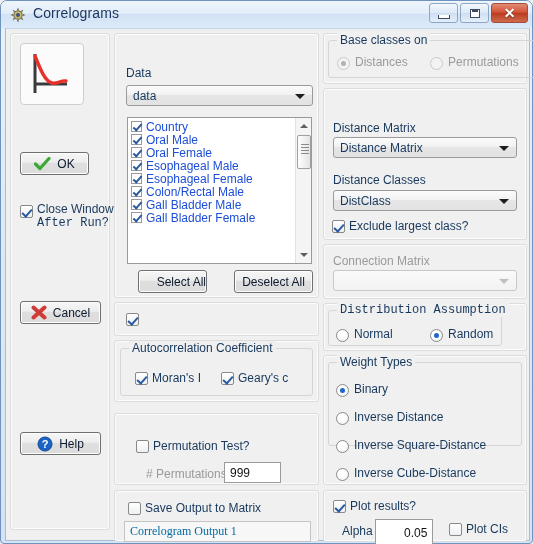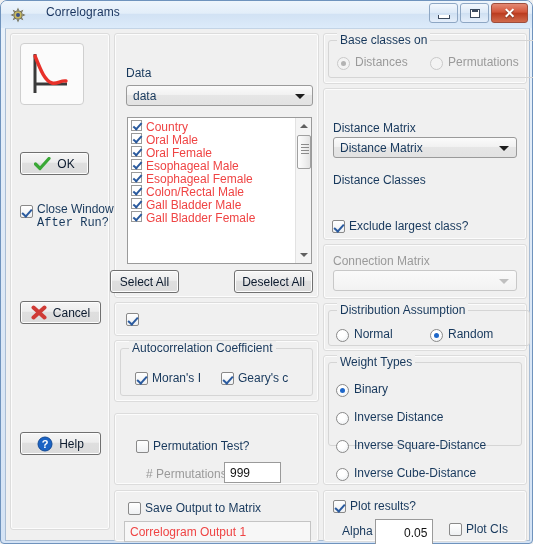--- a/index.html
+++ b/index.html
@@ -21,22 +21,22 @@
   }
   #titlebar {
     position: absolute; left: 0; top: 0; right: 0; height: 27px;
     border-radius: 6px 6px 0 0;
     background: linear-gradient(to bottom,#eef5fc 0%, #e3eef9 45%, #d2e2f4 50%, #dcebfa 100%);
   }
   #title-icon {
     position: absolute; left: 9px; top: 6px; width: 16px; height: 16px;
   }
   #title-text {
-    position: absolute; left: 45px; top: 4px;
-    font-size: 12px; color: #18335e;
+    position: absolute; left: 32px; top: 4px;
+    font-size: 14px; color: #18335e;
     letter-spacing: .1px;
     white-space: nowrap;
   }
   .winbtn {
     position: absolute; top: 2px; height: 20px;
     border: 1px solid #8ea7c4;
     border-radius: 3px;
     box-sizing: border-box;
   }
   #btn-min { left: 428px; width: 29px;
@@ -143,21 +143,21 @@
   
   .tfield {
     position: absolute;
     box-sizing: border-box;
     border: 1px solid #9a9a9a;
     background: #ffffff;
     font-size: 12px; color: #111;
     display: flex; align-items: center;
     padding-left: 5px;
   }
-  .tfield.dis { color: #ef4444; border-color: #c4c4c4; background:#f7f7f7; }
+  .tfield.dis { color: #0369a1; border-color: #c4c4c4; background:#f7f7f7;font-family:Liberation Serif, serif; }
 
   
   .cb {
     position: absolute;
     width: 13px; height: 13px;
     box-sizing: border-box;
     border: 1px solid #898989;
     border-radius: 2px;
     background: linear-gradient(to bottom,#ffffff,#eef0f2);
   }
@@ -203,22 +203,22 @@
     width: 185px; height: 147px;
     box-sizing: border-box;
     background: #ffffff;
     border: 1px solid #9a9a9a;
     overflow: hidden;
   }
   .lrow {
     position: relative;
     height: 13px;
     margin: 0 0 0 3px;
-    display: flex; 
-    font-size: 12px; color: #ef4444;
+    display: flex; align-items: center;
+    font-size: 12px; color: #1d4ed8;
     white-space: nowrap;
   }
   .lrow .cbx {
     position: relative;
     width: 11px; height: 11px; min-width: 11px;
     margin-right: 4px;
     box-sizing: border-box;
     border: 1px solid #9a9a9a;
     background: #fff;
   }
@@ -382,21 +382,21 @@
         <div class="sb-arrow up">
           <i></i>
         </div>
         <div id="sb-thumb"></div>
         <div class="sb-arrow down">
           <i></i>
         </div>
       </div>
     </div>
 
-    <div class="btn" style="left:104px; top:241px; width:69px; height:23px;">
+    <div class="btn" style="left:132px; top:241px; width:69px; height:23px;justify-content:flex-end;">
       <span>Select All</span>
     </div>
     <div class="btn" style="left:228px; top:241px; width:79px; height:23px;">
       <span>Deselect All</span>
     </div>
 
     <div class="panel" style="left:108px; top:273px; width:205px; height:34px;"></div>
     <div class="cb checked" style="left:120px; top:284px;"></div>
 
     <div class="panel" style="left:108px; top:311px; width:205px; height:62px;"></div>
@@ -434,33 +434,37 @@
 
     <div class="panel" style="left:317px; top:59px; width:204px; height:152px;"></div>
 
     <div class="lbl" style="left:327px; top:92px;">Distance Matrix</div>
     <div class="combo" style="left:327px; top:108px; width:184px; height:21px;">
       <span>Distance Matrix</span>
       <i class="arrow"></i>
     </div>
 
     <div class="lbl" style="left:327px; top:144px;">Distance Classes</div>
+    <div class="combo" style="left:327px; top:161px; width:184px; height:21px;">
+      <span>DistClass</span>
+      <i class="arrow"></i>
+    </div>
 
     <div class="cb checked" style="left:326px; top:191px;"></div>
     <div class="lbl" style="left:343px; top:190px;">Exclude largest class?</div>
 
     <div class="panel" style="left:317px; top:215px; width:204px; height:55px;"></div>
     <div class="lbl dis" style="left:327px; top:225px;">Connection Matrix</div>
     <div class="combo dis" style="left:327px; top:241px; width:184px; height:21px;">
       <span></span>
       <i class="arrow"></i>
     </div>
 
     <div class="panel" style="left:317px; top:274px; width:204px; height:48px;"></div>
-    <div class="grp" style="left:322px; top:281px; width:202px; height:36px;">
+    <div class="grp" style="left:322px; top:281px; width:174px; height:36px;font-family:Liberation Mono, monospace;">
       <span class="grp-title">Distribution Assumption</span>
     </div>
     <div class="rb" style="left:330px; top:300px;"></div>
     <div class="lbl" style="left:348px; top:298px;">Normal</div>
     <div class="rb sel" style="left:424px; top:300px;"></div>
     <div class="lbl" style="left:442px; top:298px;">Random</div>
 
     <div class="panel" style="left:317px; top:326px; width:204px; height:130px;"></div>
     <div class="grp" style="left:322px; top:333px; width:194px; height:84px;">
       <span class="grp-title">Weight Types</span>

